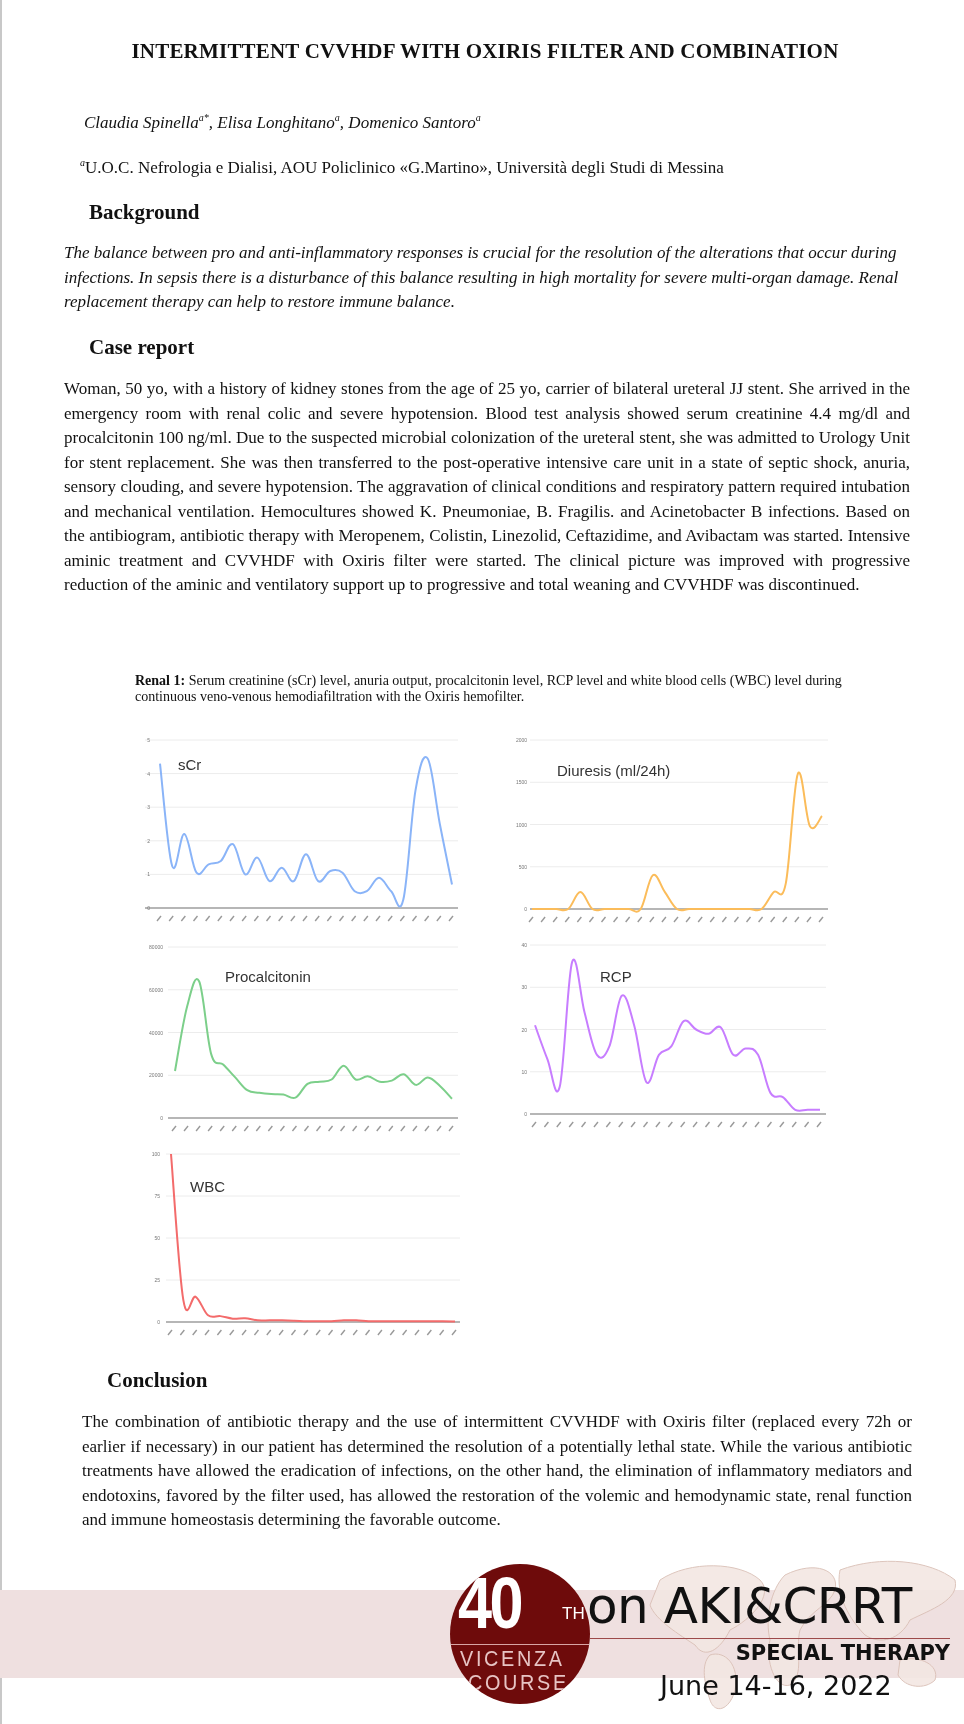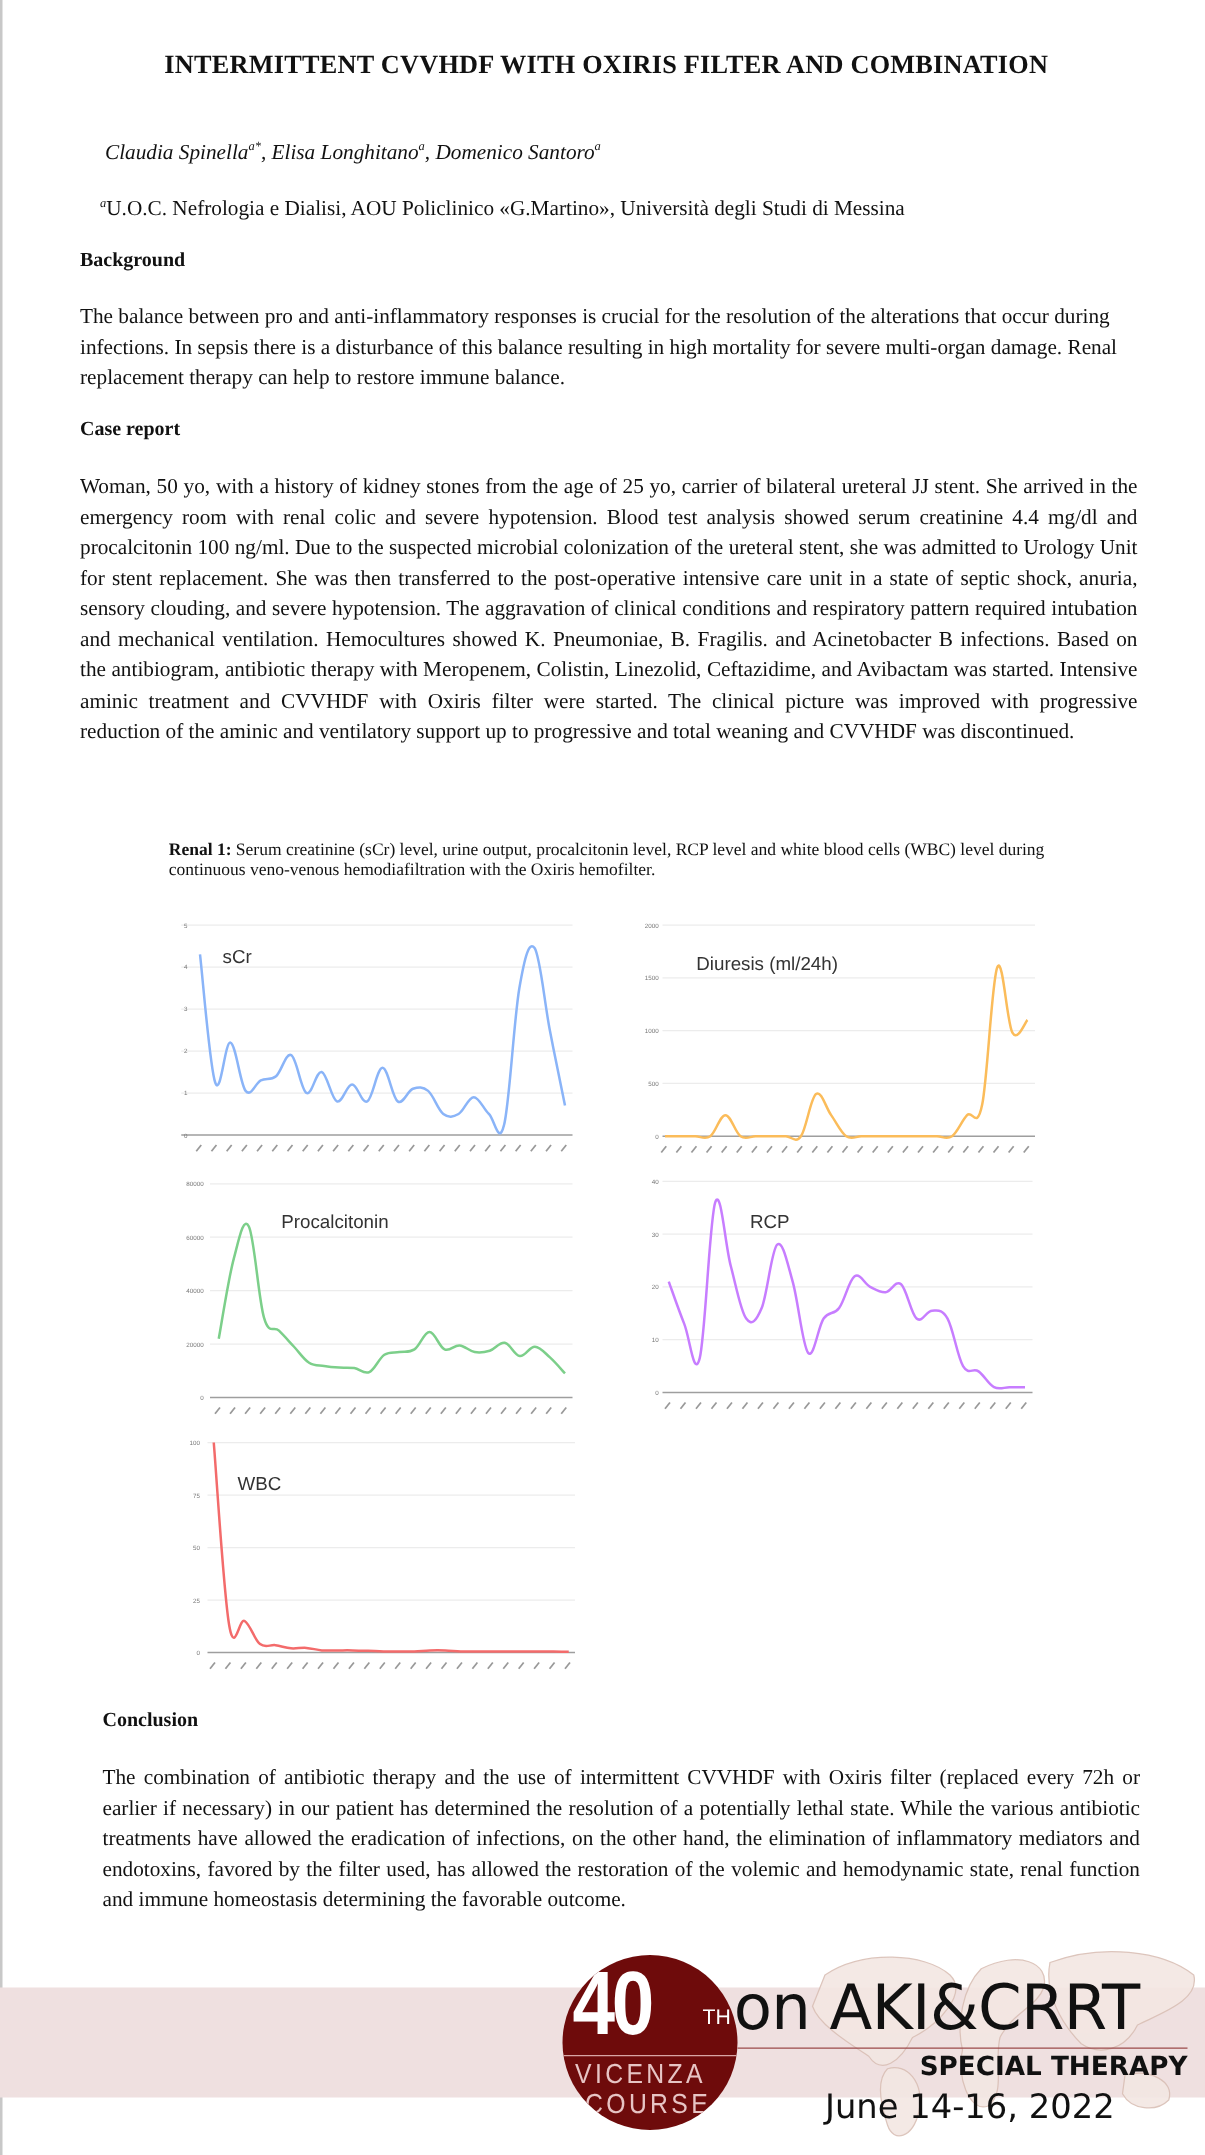--- a/index.html
+++ b/index.html
@@ -12,21 +12,21 @@
   .left-edge { position: absolute; left: 0; top: 0; width: 2px; height: 1724px; background: #c8c8c8; }
   .title {
     position: absolute; left: 60px; width: 850px; top: 36px;
     text-align: center; font-weight: bold; font-size: 21px; line-height: 31px;
     letter-spacing: 0.2px;
   }
   .authors { position: absolute; left: 84px; top: 112px; font-size: 17px; font-style: italic; text-align: center; }
   .authors sup { font-size: 10px; }
   .affil { position: absolute; left: 80px; top: 157px; font-size: 17px; }
   .affil sup { font-size: 10px; font-style: italic; }
-  .h { position: absolute; font-weight: bold; font-size: 16px; }
+  .h { position: absolute; font-weight: bold; font-size: 21px; margin-left: 25px; }
   .para { position: absolute; font-size: 17px; line-height: 24.5px; text-align: justify; }
   .para.left { text-align: left; }
   .caption { position: absolute; left: 135px; top: 673px; width: 720px; font-size: 14px; line-height: 16px; }
   .caption b { font-weight: bold; }
   .chart { position: absolute; }
   .chart svg { overflow: visible; }
   .chart-label { font-family: "Liberation Sans", sans-serif; font-size: 15px; fill: #333; }
   .tick { font-family: "Liberation Sans", sans-serif; font-size: 5px; fill: #777; }
   .footer-band { position: absolute; left: 0; top: 1590px; width: 964px; height: 88px; background: #efe0e0; }
   .footer-map { position: absolute; left: 600px; top: 1550px; }
@@ -54,27 +54,27 @@
   <span>Claudia Spinella</span><sup>a*</sup><span>, </span>
   <span>Elisa Longhitano</span><sup>a</sup><span>, </span>
   <span>Domenico Santoro</span><sup>a</sup>
 </div>
 
 <div class="affil">
   <sup>a</sup><span>U.O.C. Nefrologia e Dialisi, AOU Policlinico «G.Martino», Università degli Studi di Messina</span>
 </div>
 
 <div class="h" style="left:64px; top:200px;">Background</div>
-<div class="para left" style="left:64px; top:241px; width:842px;">The balance between pro and anti-inflammatory responses is crucial for the resolution of the alterations that occur during infections. In sepsis there is a disturbance of this balance resulting in high mortality for severe multi-organ damage.  Renal replacement therapy can help to restore immune balance.</div>
+<div class="para left" style="left:64px; top:241px; width:842px;font-style:italic;">The balance between pro and anti-inflammatory responses is crucial for the resolution of the alterations that occur during infections. In sepsis there is a disturbance of this balance resulting in high mortality for severe multi-organ damage.  Renal replacement therapy can help to restore immune balance.</div>
 
 <div class="h" style="left:64px; top:335px;">Case report</div>
 <div class="para" style="left:64px; top:377px; width:846px;">Woman, 50 yo, with a history of kidney stones from the age of 25 yo, carrier of bilateral ureteral JJ stent. She arrived in the emergency room with renal colic and severe hypotension. Blood test analysis showed serum creatinine 4.4 mg/dl and procalcitonin 100 ng/ml. Due to the suspected microbial colonization of the ureteral stent, she was admitted to Urology Unit for stent replacement. She was then transferred to the post-operative intensive care unit in a state of septic shock, anuria, sensory clouding, and severe hypotension. The aggravation of clinical conditions and respiratory pattern required intubation and mechanical ventilation. Hemocultures showed K. Pneumoniae, B. Fragilis. and Acinetobacter B infections. Based on the antibiogram, antibiotic therapy with Meropenem, Colistin, Linezolid, Ceftazidime, and Avibactam was started. Intensive aminic treatment and CVVHDF with Oxiris filter were started. The clinical picture was improved with progressive reduction of the aminic and ventilatory support up to progressive and total weaning and CVVHDF was discontinued.</div>
 
 <div class="caption">
-  <b>Renal 1:</b><span> Serum creatinine (sCr) level, urine output, procalcitonin level, RCP level and white blood cells (WBC) level during continuous veno-venous hemodiafiltration with the Oxiris hemofilter.</span>
+  <b>Renal 1:</b><span> Serum creatinine (sCr) level, anuria output, procalcitonin level, RCP level and white blood cells (WBC) level during continuous veno-venous hemodiafiltration with the Oxiris hemofilter.</span>
 </div>
 
 <div class="chart" style="left:0; top:0;">
   <svg id="svg-0" width="964" height="1724" style="position:absolute;left:0;top:0;">
       <g>
         <line x1="145" x2="458" y1="908" y2="908" stroke="#9e9e9e" stroke-width="1.3"></line>
         <text x="150" y="910" text-anchor="end" class="tick">0</text>
         <line x1="145" x2="458" y1="874.4" y2="874.4" stroke="#ececec" stroke-width="1"></line>
         <text x="150" y="876.4" text-anchor="end" class="tick">1</text>
         <line x1="145" x2="458" y1="840.8" y2="840.8" stroke="#ececec" stroke-width="1"></line>

